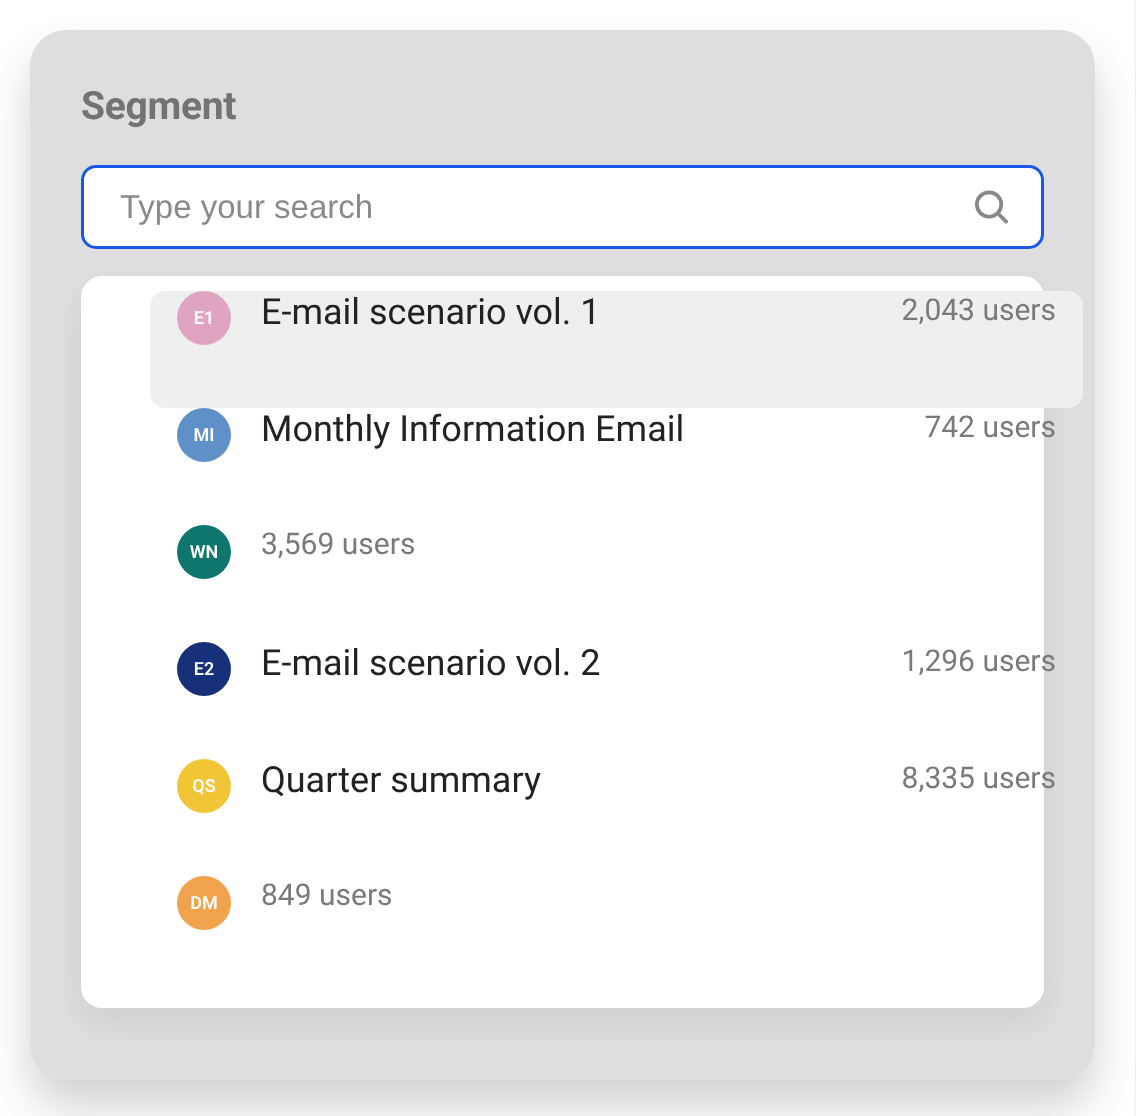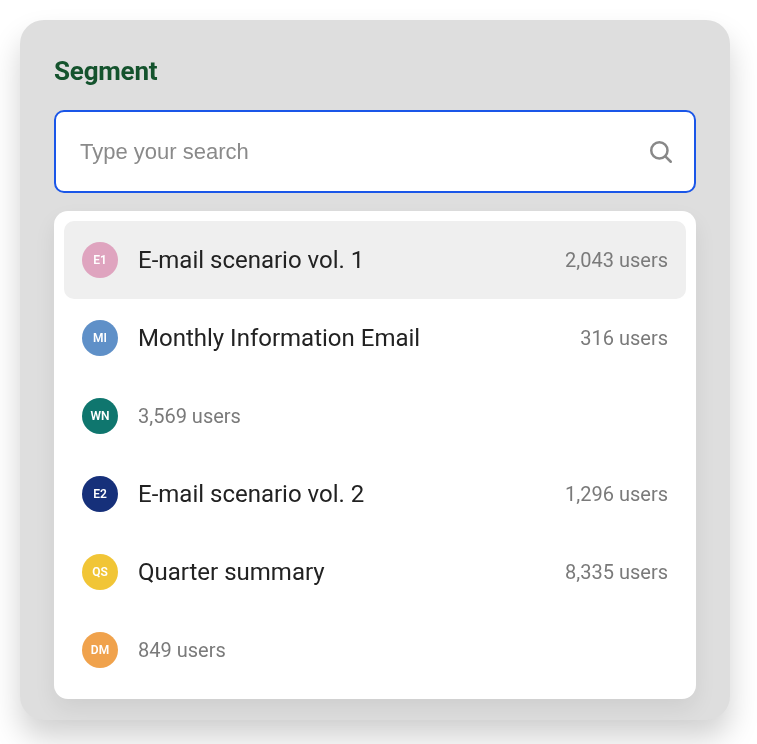--- a/index.html
+++ b/index.html
@@ -19,32 +19,32 @@
       height: 700px;
       background: #dedede;
       border-radius: 24px;
       box-shadow: 0 18px 30px rgba(0,0,0,0.18);
       padding: 36px 34px 34px 34px;
       position: relative;
     }
     .panel-title {
       font-size: 26px;
       font-weight: 700;
-      color: #14532d;
+      color: #737373;
       margin-bottom: 24px;
       letter-spacing: -0.2px;
     }
     .search-wrap {
       position: relative;
       width: 100%;
       margin-bottom: 18px;
     }
     .search-input {
       width: 100%;
-      height: 83px;
+      height: 56px;
       border-radius: 10px;
       border: 2px solid #1a56e8;
       background: #ffffff;
       font-size: 22px;
       color: #1f1f1f;
       padding: 0 48px 0 24px;
       outline: none;
     }
     .search-input::placeholder {
       color: #8a8a8a;
@@ -59,26 +59,26 @@
     }
     .dropdown {
       width: 100%;
       background: #ffffff;
       border-radius: 14px;
       box-shadow: 0 10px 22px rgba(0,0,0,0.07);
       padding: 10px;
     }
     .item {
       display: flex;
-      align-items: center;
       width: 100%;
       height: 78px;
       padding: 0 18px;
       cursor: pointer;
       border-radius: 10px;
+      margin-left: 36px;
     }
     .item.selected {
       background: #efefef;
     }
     .avatar {
       width: 36px;
       height: 36px;
       border-radius: 50%;
       display: flex;
       align-items: center;
@@ -120,21 +120,21 @@
 
   <div class="dropdown" id="dropdown">
       <div class="item selected">
         <span class="avatar" style="background: rgb(223, 164, 191);">E1</span>
         <span class="item-label">E-mail scenario vol. 1</span>
         <span class="item-meta">2,043 users</span>
       </div>
       <div class="item">
         <span class="avatar" style="background: rgb(95, 144, 200);">MI</span>
         <span class="item-label">Monthly Information Email</span>
-        <span class="item-meta">316 users</span>
+        <span class="item-meta">742 users</span>
       </div>
       <div class="item">
         <span class="avatar" style="background: #0f766e;">WN</span>
         <span class="item-meta">3,569 users</span>
       </div>
       <div class="item">
         <span class="avatar" style="background: rgb(22, 48, 122);">E2</span>
         <span class="item-label">E-mail scenario vol. 2</span>
         <span class="item-meta">1,296 users</span>
       </div>

